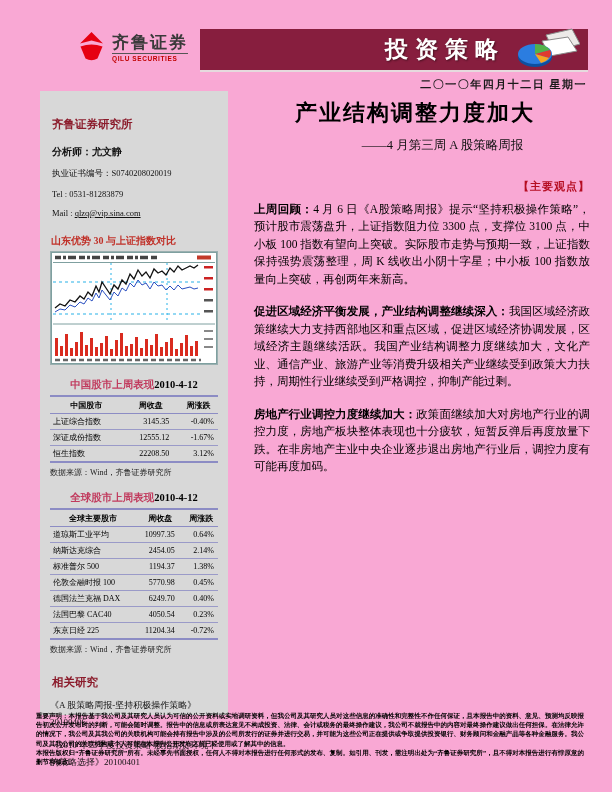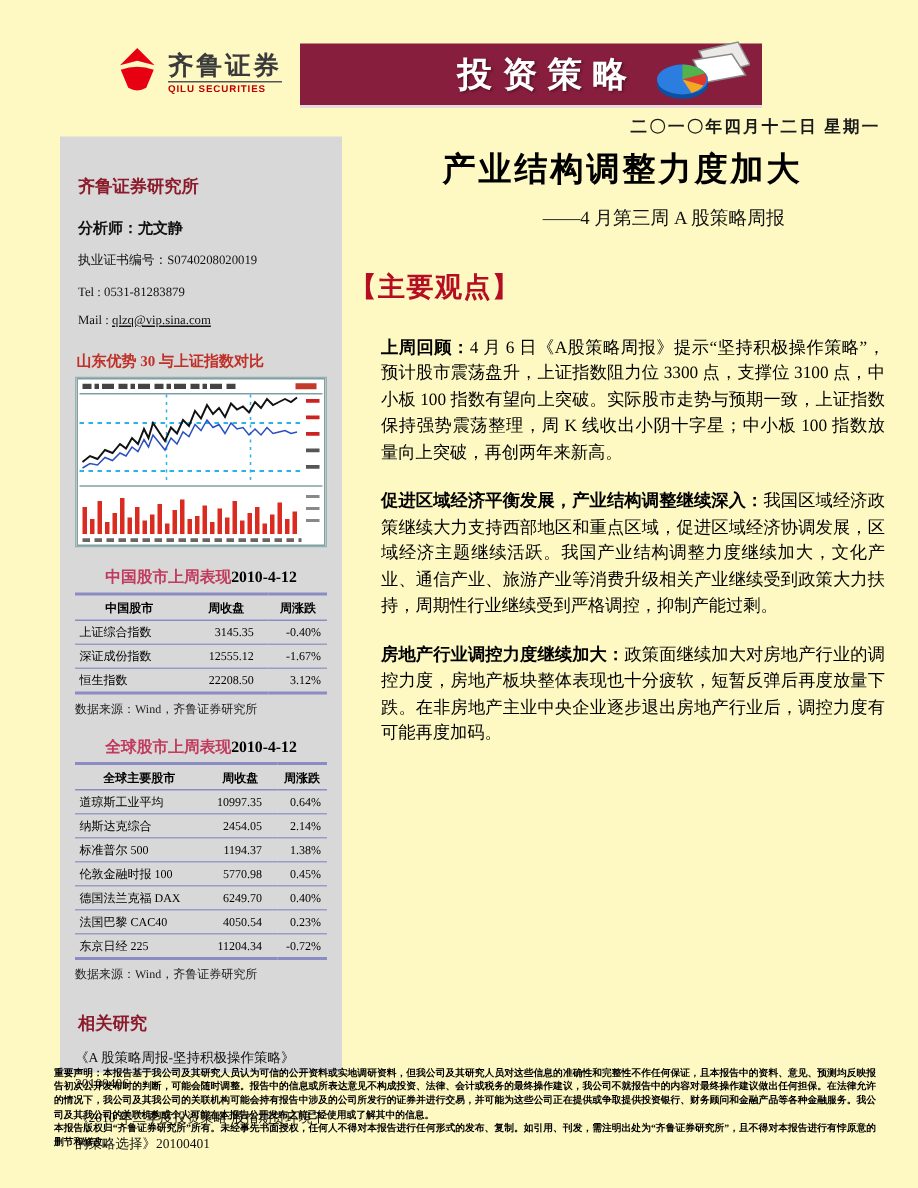--- a/index.html
+++ b/index.html
@@ -1,25 +1,25 @@
 <!DOCTYPE html>
 <html><head>
 <meta charset="utf-8">
 <style>
   html,body{margin:0;padding:0;background:#fff;}
-  .page{position:relative;width:612px;height:792px;background:#fef9c3;overflow:hidden;
+  .page{position:relative;width:612px;height:792px;background:#f9a8d4;overflow:hidden;
         font-family:"Liberation Serif","DejaVu Serif",serif;color:#000;}
   
   .logo-block{position:absolute;left:78px;top:31px;display:flex;align-items:center;gap:7px;}
   .logo-text{display:flex;flex-direction:column;line-height:1;}
   .logo-cn{font-size:17px;font-weight:bold;color:#3a3a3a;letter-spacing:2px;
            border-bottom:1.5px solid #555;padding-bottom:2px;}
   .logo-en{font-size:6.5px;font-weight:bold;color:#c00000;letter-spacing:.6px;margin-top:2px;
            font-family:"Liberation Sans",sans-serif;}
-  .band{position:absolute;left:200px;top:29px;width:308px;height:43px;background:#871e3e;
+  .band{position:absolute;left:200px;top:29px;width:388px;height:43px;background:#871e3e;
         border-bottom:2px solid #e6dade;display:flex;align-items:center;justify-content:flex-end;
         gap:9px;padding-right:8px;box-sizing:border-box;}
   .band-title{font-size:23px;font-weight:bold;color:#fff;letter-spacing:7px;
               text-shadow:1px 1px 2px rgba(0,0,0,.45);}
   .date-line{position:absolute;top:77px;right:25px;font-size:11px;font-weight:bold;color:#1a1a1a;
              letter-spacing:1.5px;}
   
   .sidebar{position:absolute;left:40px;top:91px;width:188px;height:624px;background:#d8d8d8;
            padding:9px 10px;box-sizing:border-box;}
   .sb-report{font-size:12.5px;font-weight:bold;color:#8b1b2b;margin:3px 0 0 2px;letter-spacing:1px;}
@@ -41,21 +41,21 @@
   table.sb td:nth-child(1){text-align:left;padding-left:3px;}
   table.sb td:nth-child(2){text-align:right;padding-right:10px;}
   table.sb td:nth-child(3){text-align:right;padding-right:4px;}
   .source{font-size:8px;color:#222;margin-top:4px;}
   .related-title{font-size:11.5px;font-weight:bold;color:#8b1b2b;margin:20px 0 2px 2px;}
   .related-item{font-size:9px;color:#111;line-height:1.85;margin-top:7px;}
   
   .main{position:absolute;left:240px;top:98px;width:350px;}
   .doc-title{font-size:22px;font-weight:bold;text-align:center;letter-spacing:2px;color:#000;}
   .doc-subtitle{font-size:12.5px;text-align:center;margin-top:9px;padding-left:55px;color:#111;}
-  .sec-heading{font-size:18px;font-weight:bold;color:#b50d22;margin:25px 0 21px -7px;letter-spacing:1px;}
+  .sec-heading{font-size:11px;font-weight:bold;color:#b50d22;margin:25px 0 7px -7px;letter-spacing:1px;text-align:right;}
   .para{font-size:11.5px;line-height:1.52;text-align:justify;margin:0 0 15px 14px;color:#000;}
   .para b{font-weight:bold;}
   
   .footer{position:absolute;left:36px;top:711px;width:548px;}
   .footer p{font-size:6.5px;line-height:1.42;font-weight:bold;margin:0;text-align:justify;color:#000;}
 </style>
 </head>
 <body>
 
 <div class="page">

